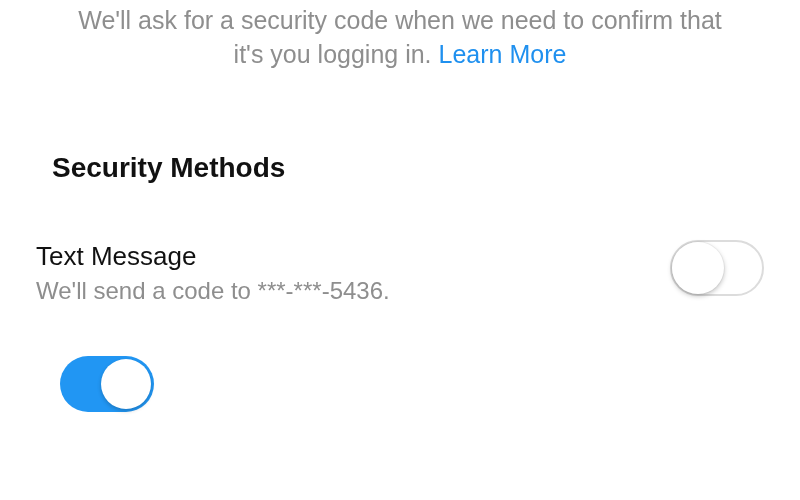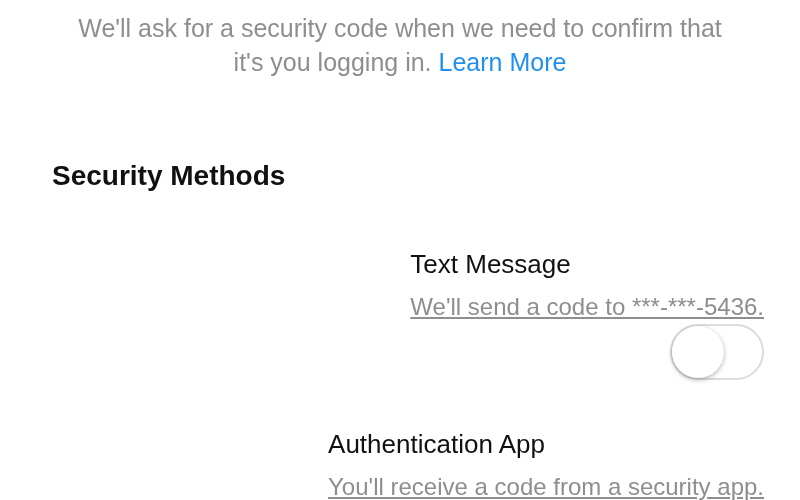--- a/index.html
+++ b/index.html
@@ -12,57 +12,55 @@
       -webkit-font-smoothing: antialiased;
     }
     .container {
       padding: 0 36px;
     }
     .intro {
       text-align: center;
       color: #8e8e8e;
       font-size: 25px;
       line-height: 1.35;
-      padding: 12px 40px 0 40px;
+      padding: 4px 40px 0 40px;
     }
     .intro .learn-link {
       color: #1f90ef;
       text-decoration: none;
     }
     .section-heading {
       font-size: 28px;
       font-weight: 700;
       color: #111;
       margin-top: 80px;
       margin-bottom: 56px;
       margin-left: 16px;
     }
     .method-row {
       display: flex;
-      align-items: flex-end;
+      align-items: flex-start;
       justify-content: space-between;
       margin-bottom: 48px;
-      flex-direction: column;
     }
     .method-text {
       flex: 1;
       min-width: 0;
     }
     .method-title {
       font-size: 26px;
       font-weight: 400;
       color: #111;
       line-height: 1.3;
     }
     .method-desc {
       font-size: 24px;
       color: #8e8e8e;
       line-height: 1.35;
-      margin-top: 10px;
-      text-decoration: underline;
+      margin-top: 2px;
     }
     .toggle {
       position: relative;
       width: 94px;
       height: 56px;
       border-radius: 28px;
       flex-shrink: 0;
       margin-left: 24px;
     }
     .toggle-off {
@@ -108,22 +106,18 @@
     <div class="method-text">
       <div class="method-title">Text Message</div>
       <div class="method-desc">We'll send a code to ***-***-5436.</div>
     </div>
     <div class="toggle toggle-off" role="switch" aria-checked="false">
       <div class="knob"></div>
     </div>
   </div>
 
   <div class="method-row">
-    <div class="method-text">
-      <div class="method-title">Authentication App</div>
-      <div class="method-desc">You'll receive a code from a security app.</div>
-    </div>
     <div class="toggle toggle-on" role="switch" aria-checked="true">
       <div class="knob"></div>
     </div>
   </div>
 
 </div>
 
 </body></html>

